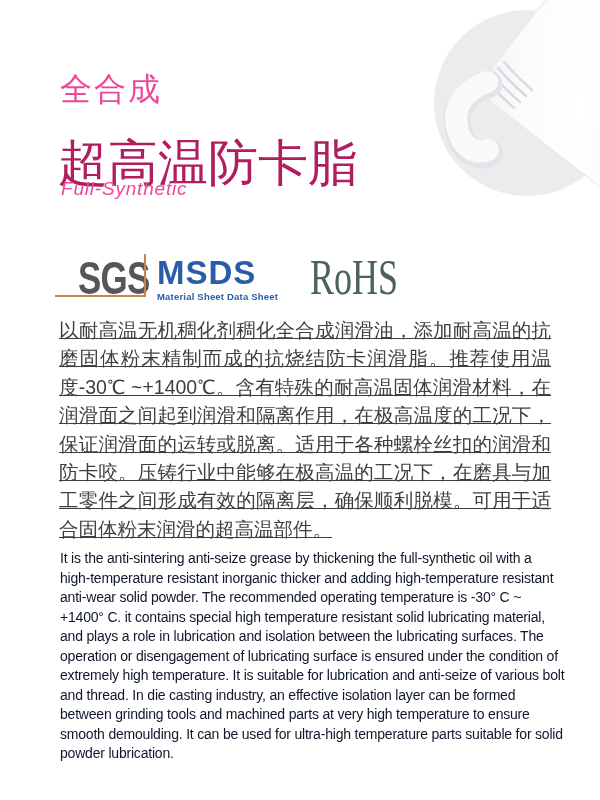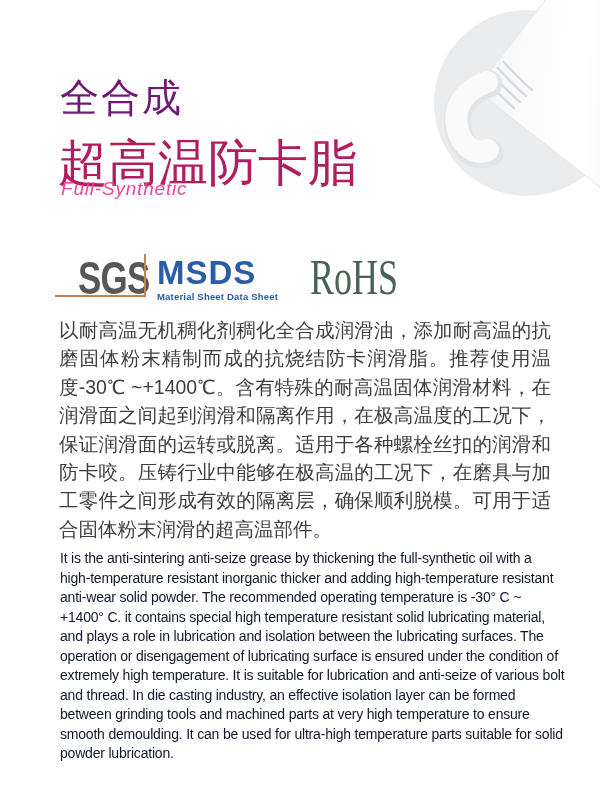--- a/index.html
+++ b/index.html
@@ -3,21 +3,21 @@
 <meta charset="utf-8">
 <style>
   html,body{margin:0;padding:0;background:#ffffff;}
   .page{
     position:relative;width:600px;height:800px;background:#ffffff;
     overflow:hidden;font-family:"Liberation Sans",sans-serif;
   }
   .hero-svg{position:absolute;top:0;left:0;}
   .title-cn-1{
     position:absolute;left:60px;top:52px;
-    font-size:39px;line-height:1;font-weight:500;color:#701a75;
+    font-size:32px;line-height:1;font-weight:500;color:#ec4899;
     letter-spacing:2px;white-space:nowrap;
   }
   .title-cn-2{
     position:absolute;left:58px;top:104px;
     font-size:50px;line-height:1;font-weight:400;color:#b11e60;
     letter-spacing:0px;white-space:nowrap;
   }
   .subtitle{
     position:absolute;left:61px;top:176px;
     font-size:19px;line-height:25px;font-style:italic;color:#ec4899;
@@ -36,21 +36,21 @@
   .msds-main{display:block;font-weight:700;font-size:33px;line-height:1;letter-spacing:1px;}
   .msds-sub{display:block;font-weight:700;font-size:9.5px;letter-spacing:0.2px;margin-top:2px;}
   .logo-rohs{
     position:absolute;left:310px;top:2px;
     font-family:"Liberation Serif",serif;font-size:50px;line-height:1;
     color:#4a6355;transform:scaleX(0.72);transform-origin:left top;
   }
   .desc-cn{
     position:absolute;left:59px;top:316px;width:492px;
     font-size:19.5px;line-height:28.4px;color:#3e3e40;
-    text-align:justify;margin:0;
+    text-align:justify;margin:0;text-decoration:underline;
   }
   .desc-en{
     position:absolute;left:60px;top:549px;width:505px;
     font-size:14px;line-height:19.5px;color:#0f172a;
     letter-spacing:-0.2px;margin:0;
   }
 </style>
 </head>
 <body>
 

